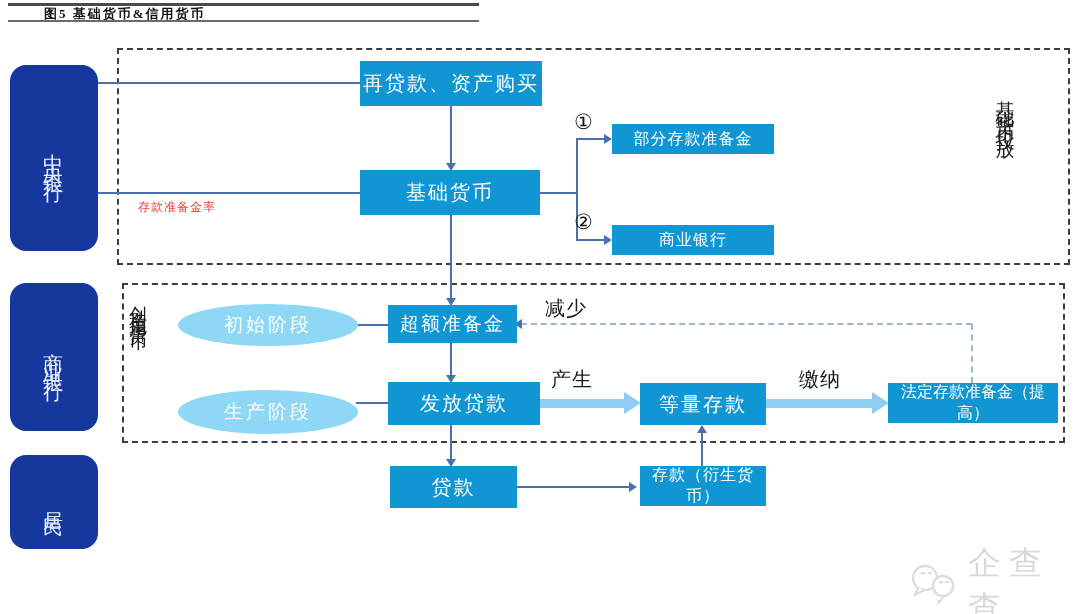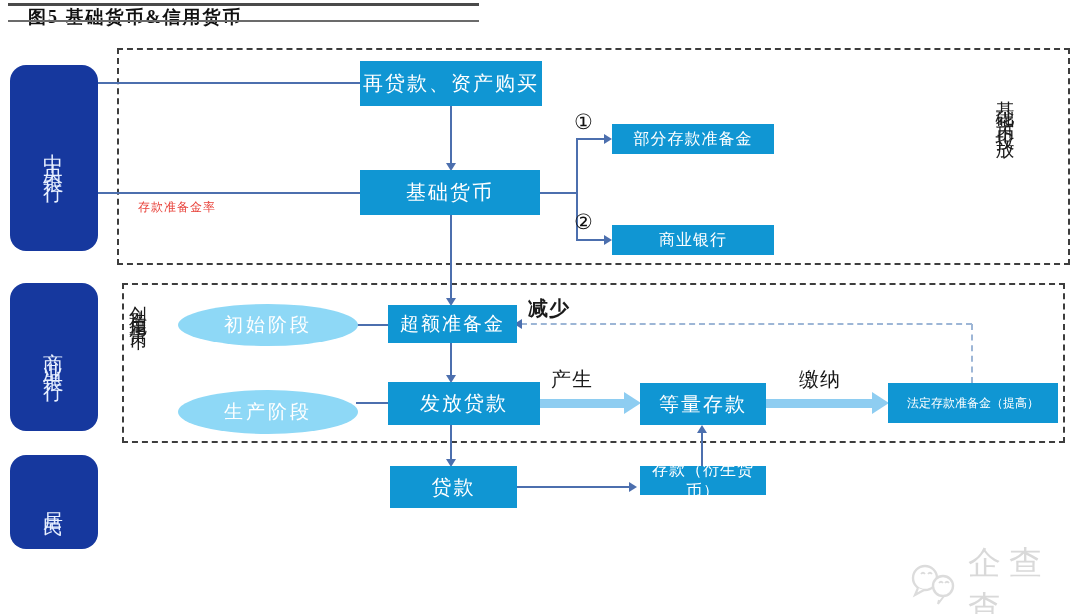--- a/index.html
+++ b/index.html
@@ -6,42 +6,42 @@
   html, body { background: #ffffff; }
   body { font-family: "Liberation Sans", sans-serif; }
   #stage {
     position: relative; width: 1080px; height: 614px;
     background: #ffffff; overflow: hidden;
   }
   
   .rule-thick { position: absolute; left: 8px; top: 3px; width: 471px; height: 3px; background: #4a4a4a; }
   .rule-thin  { position: absolute; left: 8px; top: 20px; width: 471px; height: 2px; background: #6b6b6b; }
   .fig-title  {
-    position: absolute; left: 28px; top: 5px; width: 440px;
-    font-family: "Liberation Serif", serif; font-weight: bold; font-size: 18px;
+    position: absolute; left: 44px; top: 5px; width: 440px;
+    font-family: "Liberation Serif", serif; font-weight: bold; font-size: 13px;
     color: #111; letter-spacing: 2px;
   }
   
   .navy-pill {
     position: absolute; background: #16389e; border-radius: 16px;
     color: #fff; display: flex; align-items: center; justify-content: center;
   }
   .navy-pill .vtext {
     writing-mode: vertical-rl; font-size: 20px; letter-spacing: 10px; color: #e8f0ff;
   }
   
   .dframe { position: absolute; border: 2px dashed #3d3d3d; background: transparent; }
   
   .cyan-box {
     position: absolute; background: #1096d3; color: #fff;
     display: flex; align-items: center; justify-content: center;
     font-size: 20px; letter-spacing: 2px; text-align: center;
   }
   .cyan-box.small { font-size: 16px; letter-spacing: 1px; }
-  .cyan-box.tiny  { font-size: 12px; letter-spacing: 0; }
+  .cyan-box.tiny  { font-size: 16px; letter-spacing: 0; }
   
   .stage-ellipse {
     position: absolute; background: #8ed8f6; border-radius: 50%;
     color: #ffffff; display: flex; align-items: center; justify-content: center;
     font-size: 19px; letter-spacing: 3px;
   }
   
   .lbl { position: absolute; color: #1a1a1a; }
   .lbl.big { font-size: 20px; letter-spacing: 1px; }
   .vlabel { position: absolute; writing-mode: vertical-rl; color: #1a1a1a; }
@@ -156,35 +156,35 @@
   </div>
   <div class="cyan-box" style="left:388px;top:382px;width:152px;height:43px;">
     <span>发放贷款</span>
   </div>
   <div class="cyan-box" style="left:640px;top:383px;width:126px;height:42px;">
     <span>等量存款</span>
   </div>
   <div class="cyan-box tiny" style="left:888px;top:383px;width:170px;height:40px;">
     <span>法定存款准备金（提高）</span>
   </div>
-  <div class="lbl big" style="left:528px;top:295px;font-weight:bold;">减少</div>
+  <div class="lbl big" style="left:545px;top:295px;">减少</div>
   <div class="lbl big" style="left:551px;top:366px;">产生</div>
   <div class="lbl big" style="left:799px;top:366px;">缴纳</div>
 
   <div class="vline" style="left:450px;top:425px;height:35px;"></div>
   <div class="arr down" style="left:446px;top:459px;"></div>
   <div class="hline" style="left:517px;top:486px;width:113px;"></div>
   <div class="arr right" style="left:629px;top:482px;"></div>
   <div class="vline" style="left:701px;top:432px;height:34px;"></div>
   <div class="arr up" style="left:697px;top:425px;"></div>
 
   <div class="cyan-box" style="left:390px;top:466px;width:127px;height:42px;">
     <span>贷款</span>
   </div>
-  <div class="cyan-box small" style="left:640px;top:466px;width:126px;height:29px;">
+  <div class="cyan-box small" style="left:640px;top:466px;width:126px;height:40px;">
     <span>存款（衍生货币）</span>
   </div>
 
   <div class="watermark">
     <span>
       <svg width="52" height="44" viewBox="0 0 52 44" fill="none">
         <circle cx="17" cy="16" r="12" stroke="#dcdcdc" stroke-width="2.4"></circle>
         <path d="M10 26 L7 33 L16 28" stroke="#dcdcdc" stroke-width="2.2" fill="#ffffff"></path>
         <circle cx="35" cy="24" r="10" stroke="#dcdcdc" stroke-width="2.4" fill="#ffffff"></circle>
         <path d="M31 38 L30 42 L36 34" stroke="#dcdcdc" stroke-width="2" fill="#ffffff"></path>

